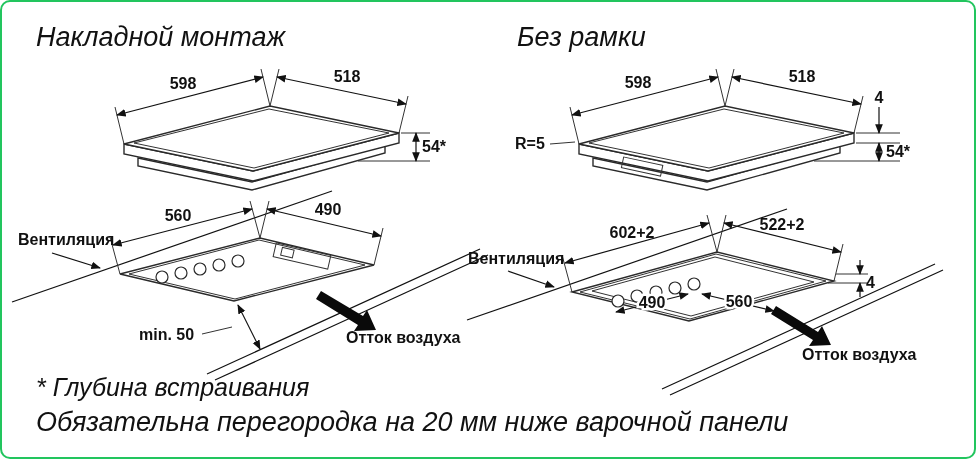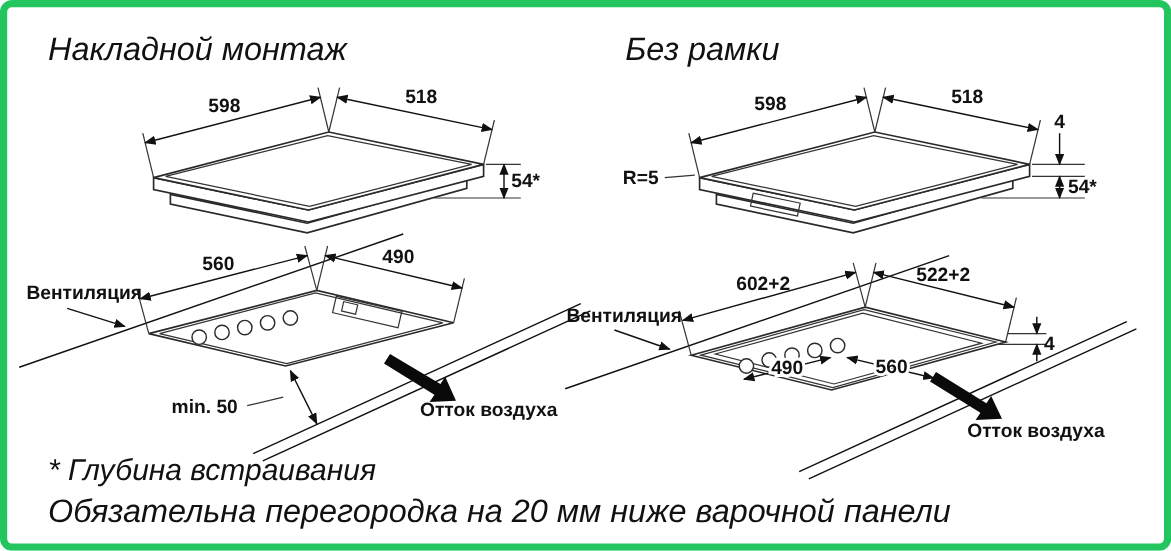--- a/index.html
+++ b/index.html
@@ -1,18 +1,18 @@
 <!DOCTYPE html>
 <html><head>
 <meta charset="utf-8">
 <style>
   html,body{margin:0;padding:0;background:#fff;}
   .canvas{
     position:relative;width:976px;height:459px;box-sizing:border-box;
-    background:#ffffff;border:6px solid #22c55e;border-radius:10px;
+    background:#ffffff;border:2px solid #22c55e;border-radius:10px;
     font-family:"Liberation Sans",sans-serif;overflow:hidden;
   }
   svg{position:absolute;left:0;top:0;}
   .title{font:italic 400 27px "Liberation Sans",sans-serif;fill:#111;}
   .note1{font:italic 400 25px "Liberation Sans",sans-serif;fill:#111;}
   .note2{font:italic 400 27px "Liberation Sans",sans-serif;fill:#111;}
   .dim{font:700 16px "Liberation Sans",sans-serif;fill:#111;}
   .lbl{font:700 16px "Liberation Sans",sans-serif;fill:#111;}
   .halo{paint-order:stroke;stroke:#ffffff;stroke-width:5px;}
   .ln{stroke:#111;stroke-width:1.2;fill:none;}

